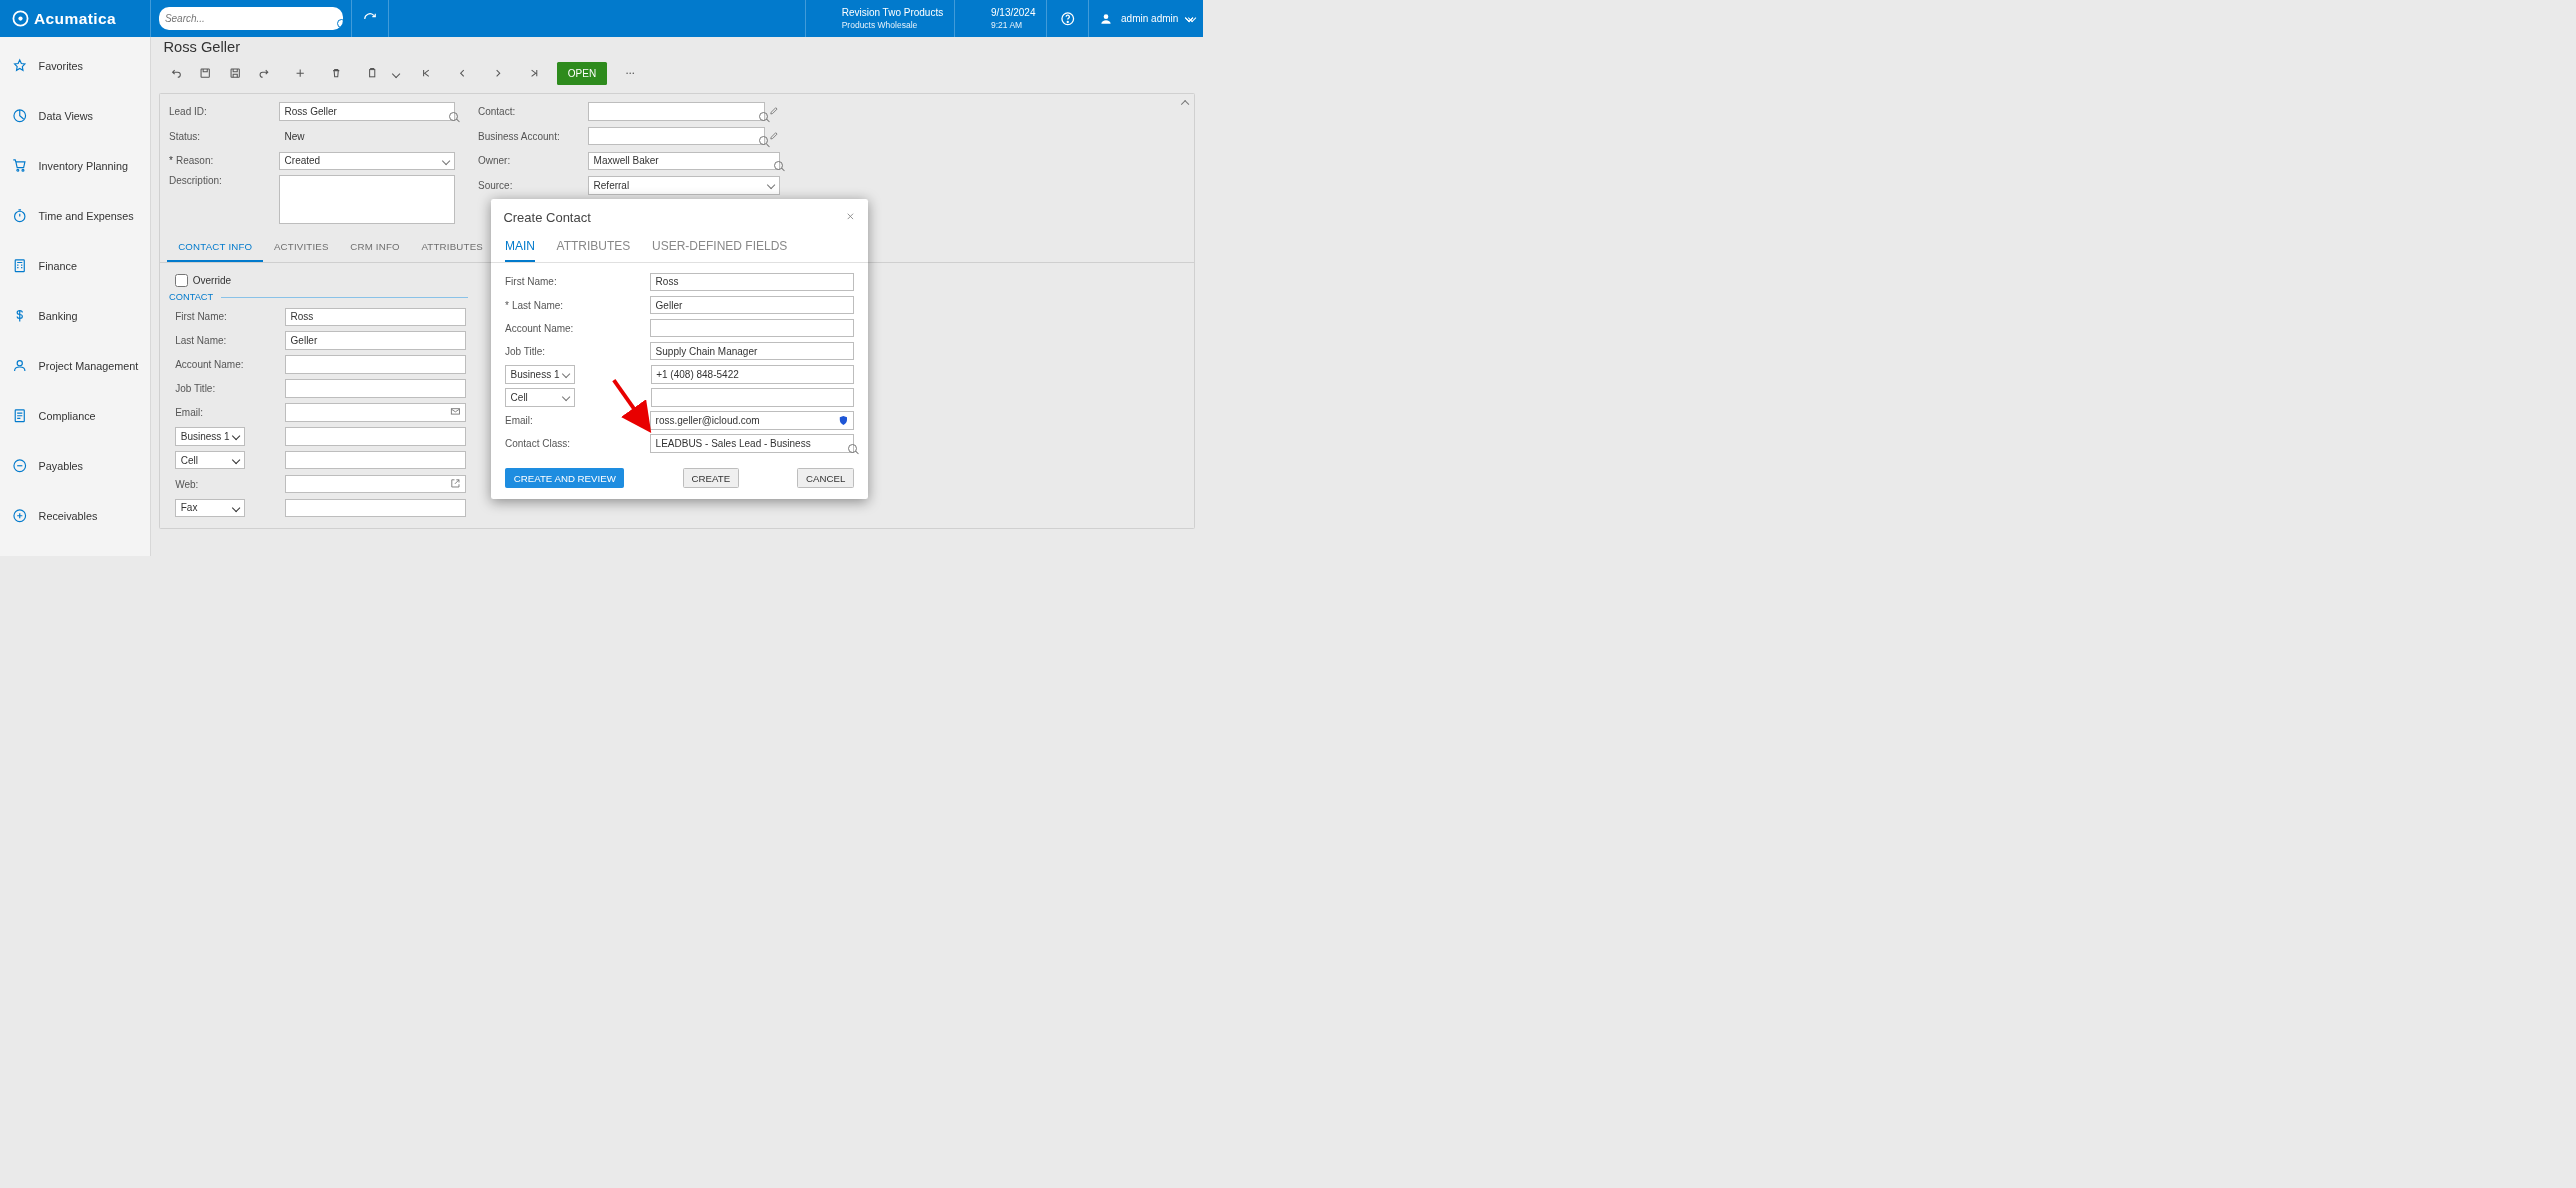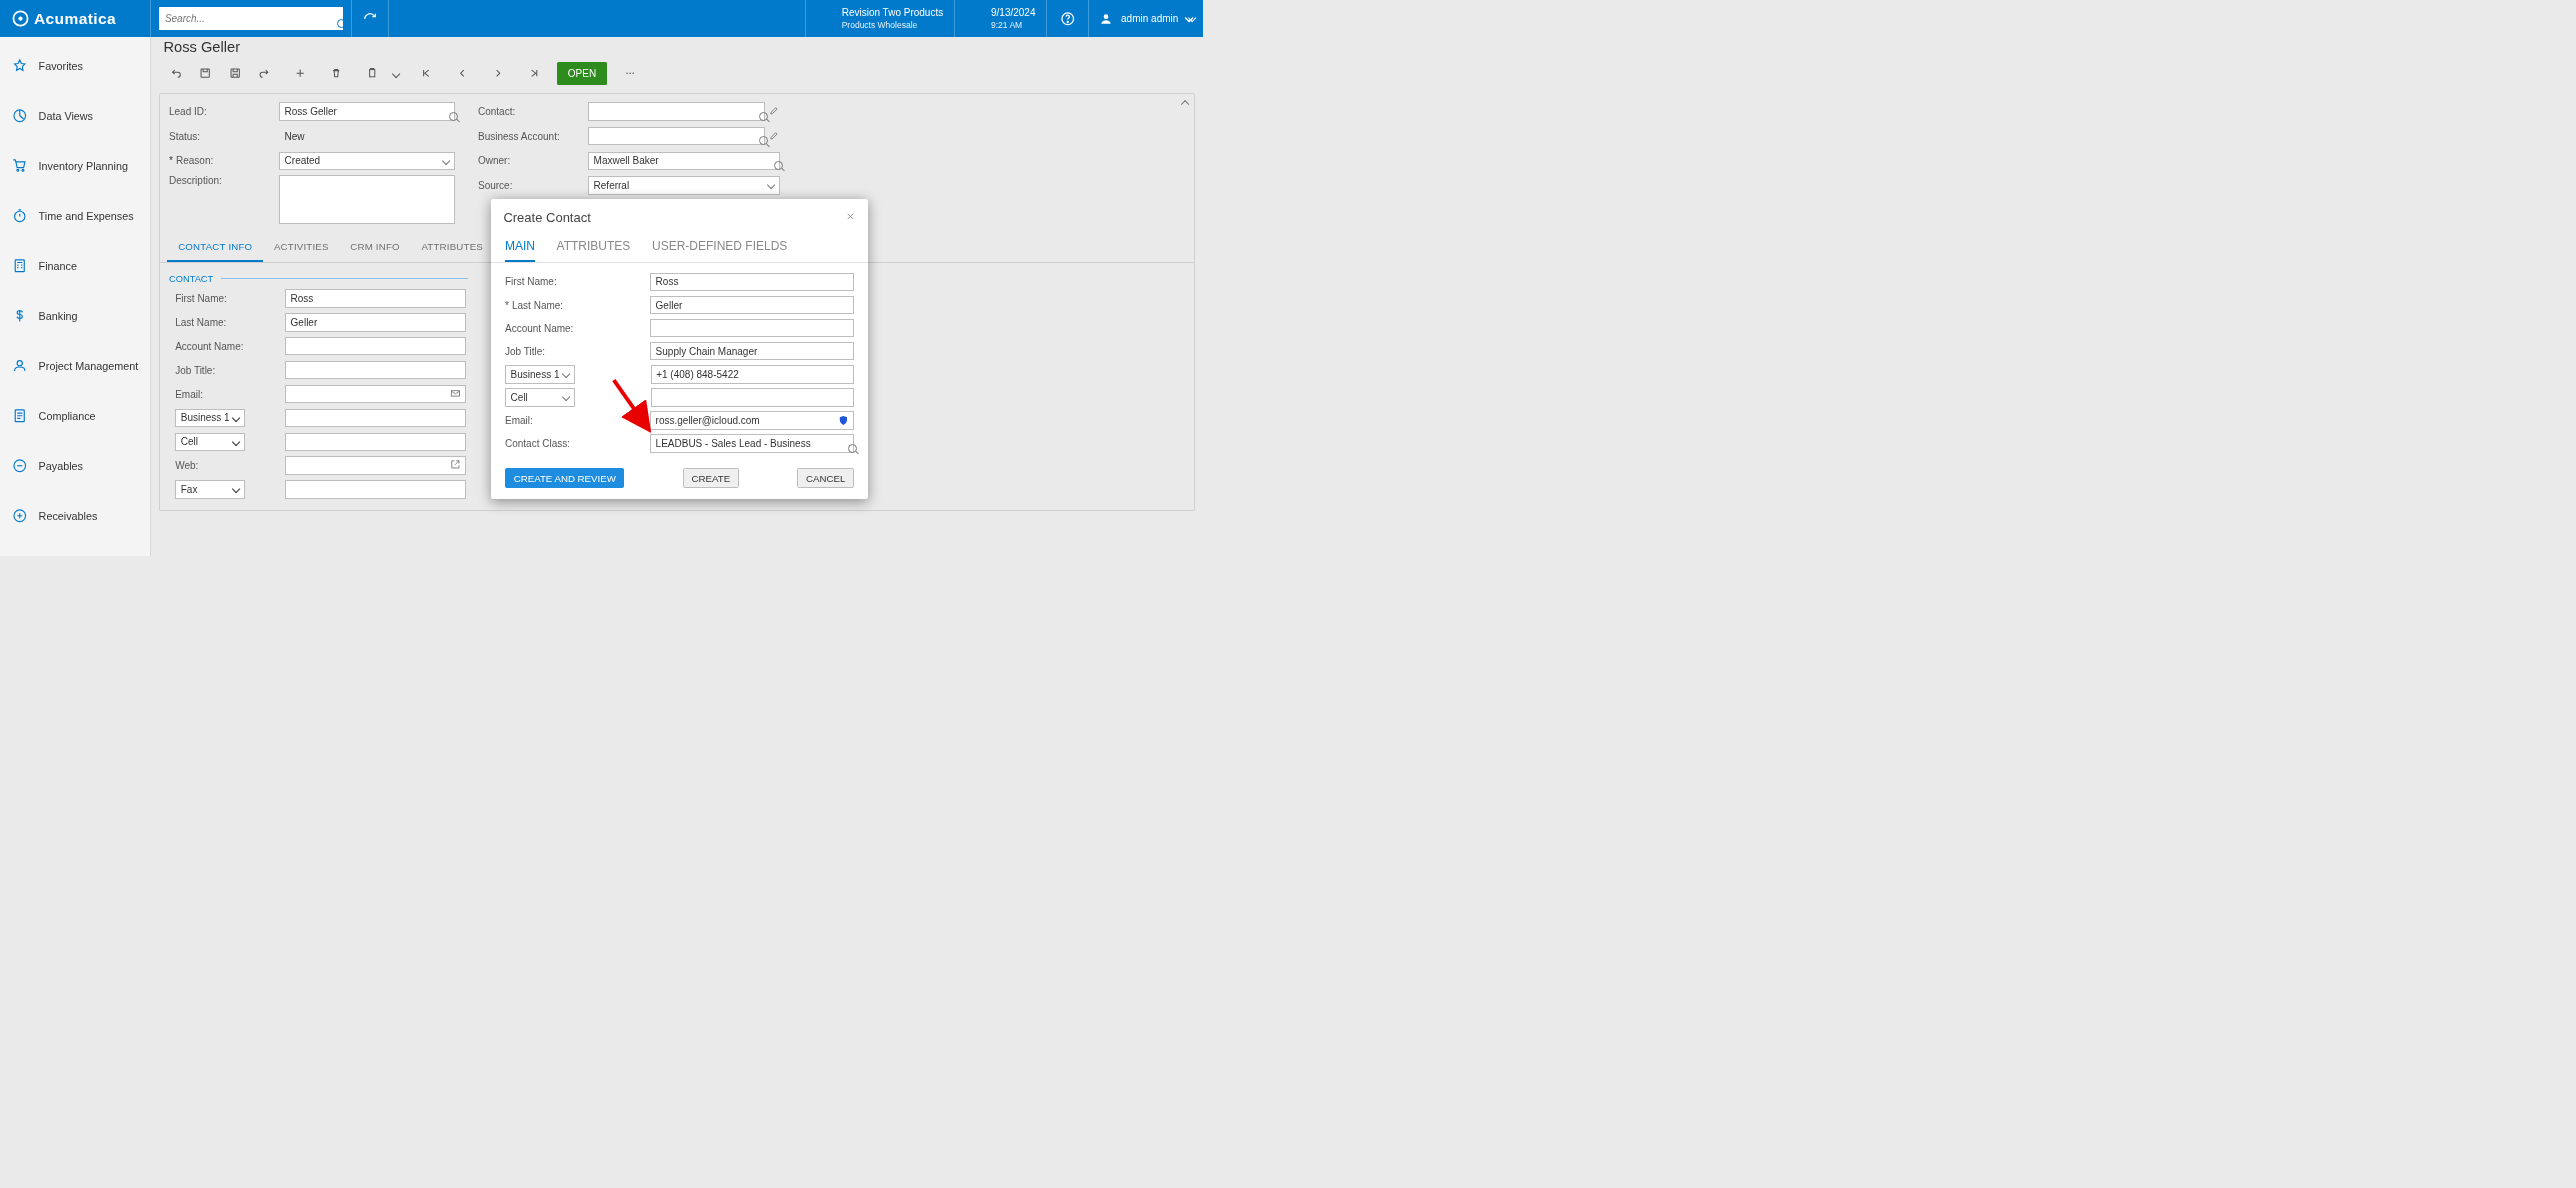--- a/index.html
+++ b/index.html
@@ -3,21 +3,21 @@
 <meta charset="utf-8">
 <style>
 * { box-sizing: border-box; margin: 0; padding: 0; }
 body { font-family: Arial, Helvetica, sans-serif; font-size: 10px; color: #333; background: #eaeaea; overflow: hidden; width: 1203px; height: 556px; position: relative; }
 
 
 .topbar { height: 37px; background: #027acc; display: flex; align-items: stretch; color: #fff; }
 .topbar .logo-cell { width: 151px; display: flex; align-items: center; padding-left: 12.4px; border-right: 0.8px solid rgba(255,255,255,0.25); }
 .topbar .logo-cell .brand { font-size: 15.5px; font-weight: 600; letter-spacing: 0.4px; display: flex; align-items: center; gap: 4.6px; }
 .topbar .search-cell { width: 201px; display: flex; align-items: center; padding: 0 7.7px; border-right: 0.8px solid rgba(255,255,255,0.25); }
-.searchbox { background: #fff; height: 23px; width: 100%; display: flex; align-items: center; padding: 0 6.2px; }
+.searchbox { background: #fff; height: 23px; width: 100%; display: flex; align-items: center; padding: 0 6.2px; border-radius: 10px; }
 .searchbox input { flex: 1; border: none; outline: none; font-size: 10px; font-style: italic; color: #888; background: transparent; }
 .topbar .refresh-cell { width: 37px; display: flex; align-items: center; justify-content: center; border-right: 0.8px solid rgba(255,255,255,0.25); }
 .topbar .spacer { flex: 1; }
 .topbar .cell { border-left: 0.8px solid rgba(255,255,255,0.25); display: flex; align-items: center; padding: 0 10.8px; font-size: 10px; }
 .topbar .cell .small { font-size: 8.5px; opacity: 0.9; }
 .topbar .cell.stack { flex-direction: column; align-items: flex-start; justify-content: center; gap: 1.5px; line-height: 1.2; padding-left: 36px; }
 .topbar .cell.iconcell { padding: 0 12.4px; justify-content: center; }
 .topbar svg { display: block; }
 
 
@@ -403,20 +403,24 @@
     </div>
 
     <div class="tabs">
       <div class="tab active">CONTACT INFO</div>
       <div class="tab">ACTIVITIES</div>
       <div class="tab">CRM INFO</div>
       <div class="tab">ATTRIBUTES</div>
     </div>
 
     <div class="detail">
+      <div class="chk">
+          <input type="checkbox" style="">
+          <span>Override</span>
+        </div>
       <div class="section">
           <span>CONTACT</span>
           <div class="line"></div>
         </div>
       <div class="drow">
           <div class="lbl">First Name:</div>
           <div class="ctl">
             <span>Ross</span>
           </div>
         </div>

